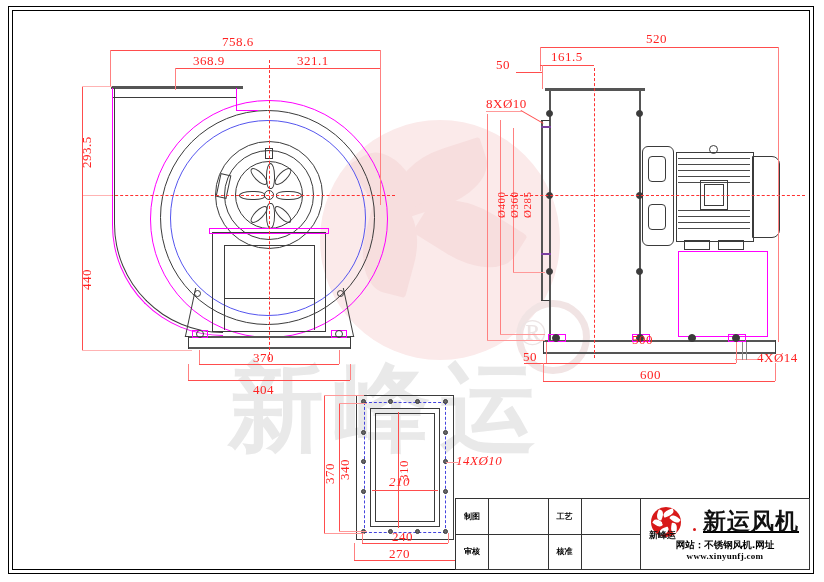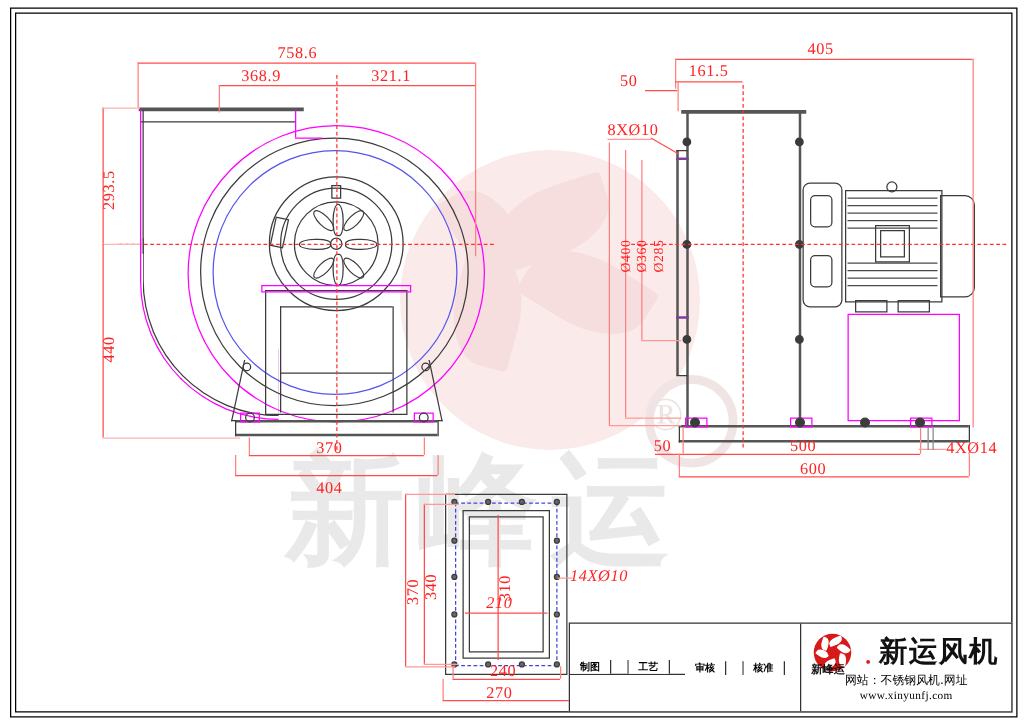--- a/index.html
+++ b/index.html
@@ -54,45 +54,45 @@
          display:flex;align-items:center;padding-left:7px;box-sizing:border-box;}
   .idbox span{font-family:"DejaVu Sans",sans-serif;font-size:13px;color:#000;letter-spacing:1px;}
 
   
   .titleblock{position:absolute;left:455px;top:498px;width:355px;height:72px;
               border:1.4px solid #333;background:#fff;display:flex;z-index:6;box-sizing:border-box;}
   .tb-left{width:185px;border-right:1.4px solid #333;display:flex;flex-direction:column;box-sizing:border-box;}
   .tb-title{height:26px;display:flex;align-items:center;justify-content:center;
             border-bottom:1px solid #333;font-family:"DejaVu Sans",sans-serif;
             font-size:13px;font-weight:700;color:#000;white-space:nowrap;}
-  .tb-rows{flex:1;display:flex;flex-direction:row;align-items:center;}
+  .tb-rows{flex:1;display:flex;flex-direction:column;}
   .tb-row{flex:1;display:flex;border-bottom:1px solid #333;}
   .tb-row:last-child{border-bottom:none;}
   .tb-cell{border-right:1px solid #333;display:flex;align-items:center;
            justify-content:center;font-family:"DejaVu Sans",sans-serif;
            font-size:8px;color:#000;box-sizing:border-box;overflow:hidden;}
   .tb-cell.lbl{width:33px;background:#fff;font-weight:700;}
   .tb-cell.val{flex:1;}
   .tb-cell:last-child{border-right:none;}
   .tb-date{font-family:"Liberation Serif",serif;font-size:11px;letter-spacing:1px;}
 
   .tb-right{flex:1;display:flex;flex-direction:column;align-items:center;
             justify-content:center;position:relative;}
-  .brandrow{display:flex;align-items:center;gap:22px;margin-top:1px;}
+  .brandrow{display:flex;align-items:center;gap:22px;margin-top:1px;text-decoration:underline;}
   .logo{position:relative;width:30px;height:30px;}
   .logo-circ{position:absolute;inset:0;border-radius:50%;background:#d81919;}
   .logo-petal{position:absolute;background:#fff;border-radius:62% 8% 62% 8%;}
   .logo-core{position:absolute;left:11px;top:11px;width:8px;height:8px;
              border-radius:50%;background:#d81919;}
   .brandname{font-family:"DejaVu Sans",sans-serif;font-size:23px;font-weight:700;
              color:#111;letter-spacing:1px;}
   .subbrand{position:absolute;left:8px;top:30px;font-family:"DejaVu Sans",sans-serif;
             font-size:9px;font-weight:700;color:#111;}
   .sub-dot{position:absolute;left:52px;top:29px;width:3px;height:3px;border-radius:50%;background:#d81919;}
-  .weburl{font-family:"DejaVu Sans",sans-serif;font-size:9.5px;font-weight:400;
+  .weburl{font-family:"DejaVu Sans",sans-serif;font-size:9.5px;font-weight:700;
           color:#000;margin-top:2px;text-align:center;line-height:1.25;}
   .weburl .u2{font-family:"Liberation Serif",serif;font-size:9px;letter-spacing:.3px;}
 
   
   .fin{position:absolute;height:1px;background:#4a4a4a;}
 </style>
 </head>
 <body>
 
 <div id="page">
@@ -259,21 +259,21 @@
     <div class="circ c-dark" style="left:636px;top:334px;width:8px;height:8px;background:#3b3b3b;"></div>
     <div class="circ c-dark" style="left:688px;top:334px;width:8px;height:8px;background:#3b3b3b;"></div>
     <div class="circ c-dark" style="left:732px;top:334px;width:8px;height:8px;background:#3b3b3b;"></div>
 
     <div class="center-h" style="left:505px;top:195px;width:300px;"></div>
     <div class="center-v" style="left:594px;top:68px;height:290px;"></div>
 
     <div class="arrowbar" style="left:540px;top:47px;width:238px;"></div>
     <div class="tick" style="left:540px;top:47px;height:24px;"></div>
     <div class="tick" style="left:778px;top:47px;height:295px;"></div>
-    <div class="dimtxt" style="left:646px;top:31px;">405</div>
+    <div class="dimtxt" style="left:646px;top:31px;">520</div>
 
     <div class="arrowbar" style="left:540px;top:65px;width:54px;"></div>
     <div class="dimtxt" style="left:551px;top:49px;">161.5</div>
 
     <div class="arrowbar" style="left:516px;top:72px;width:26px;"></div>
     <div class="tick" style="left:542px;top:65px;height:24px;"></div>
     <div class="dimtxt" style="left:496px;top:57px;">50</div>
 
     <div class="dimtxt" style="left:486px;top:96px;">8XØ10</div>
     <div style="position:absolute;left:521px;top:110px;width:26px;height:1px;background:#ff4d4d;transform:rotate(30deg);transform-origin:0 0;"></div>
@@ -288,21 +288,21 @@
     <div class="dimtxt v sm" style="left:495px;top:218px;">Ø400</div>
     <div class="dimtxt v sm" style="left:508px;top:218px;">Ø360</div>
     <div class="dimtxt v sm" style="left:521px;top:218px;">Ø285</div>
 
     <div class="arrowbar" style="left:524px;top:363px;width:22px;"></div>
     <div class="dimtxt" style="left:523px;top:349px;">50</div>
 
     <div class="arrowbar" style="left:546px;top:363px;width:190px;"></div>
     <div class="tick" style="left:546px;top:342px;height:21px;"></div>
     <div class="tick" style="left:736px;top:342px;height:21px;"></div>
-    <div class="dimtxt" style="left:632px;top:349px;">500</div>
+    <div class="dimtxt" style="left:632px;top:332px;">500</div>
 
     <div class="arrowbar" style="left:543px;top:381px;width:232px;"></div>
     <div class="tick" style="left:543px;top:363px;height:18px;"></div>
     <div class="tick" style="left:775px;top:363px;height:18px;"></div>
     <div class="dimtxt" style="left:640px;top:367px;">600</div>
 
     <div class="dimtxt" style="left:757px;top:350px;">4XØ14</div>
     <div class="ext h" style="left:735px;top:359px;width:22px;background:#ff9999;"></div>
     <div class="ln v" style="left:742px;top:342px;height:18px;background:#888;"></div>
     <div class="ln v" style="left:746px;top:342px;height:18px;background:#888;"></div>

